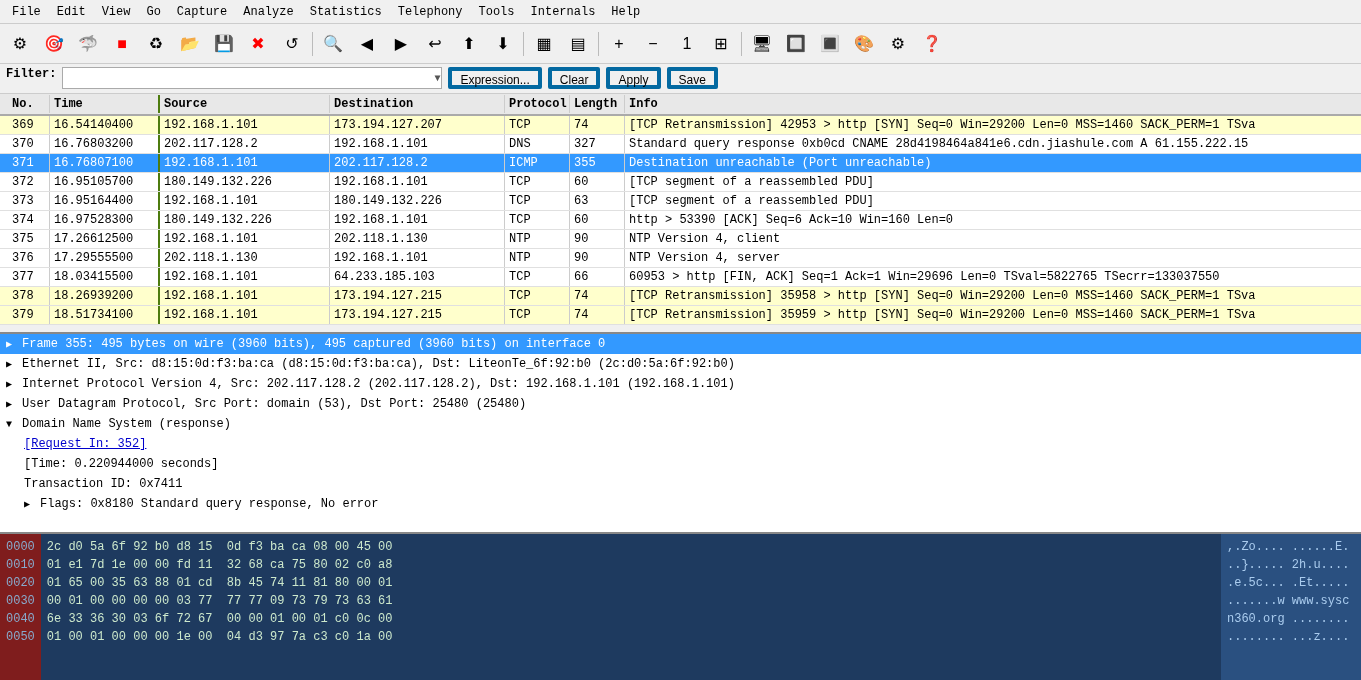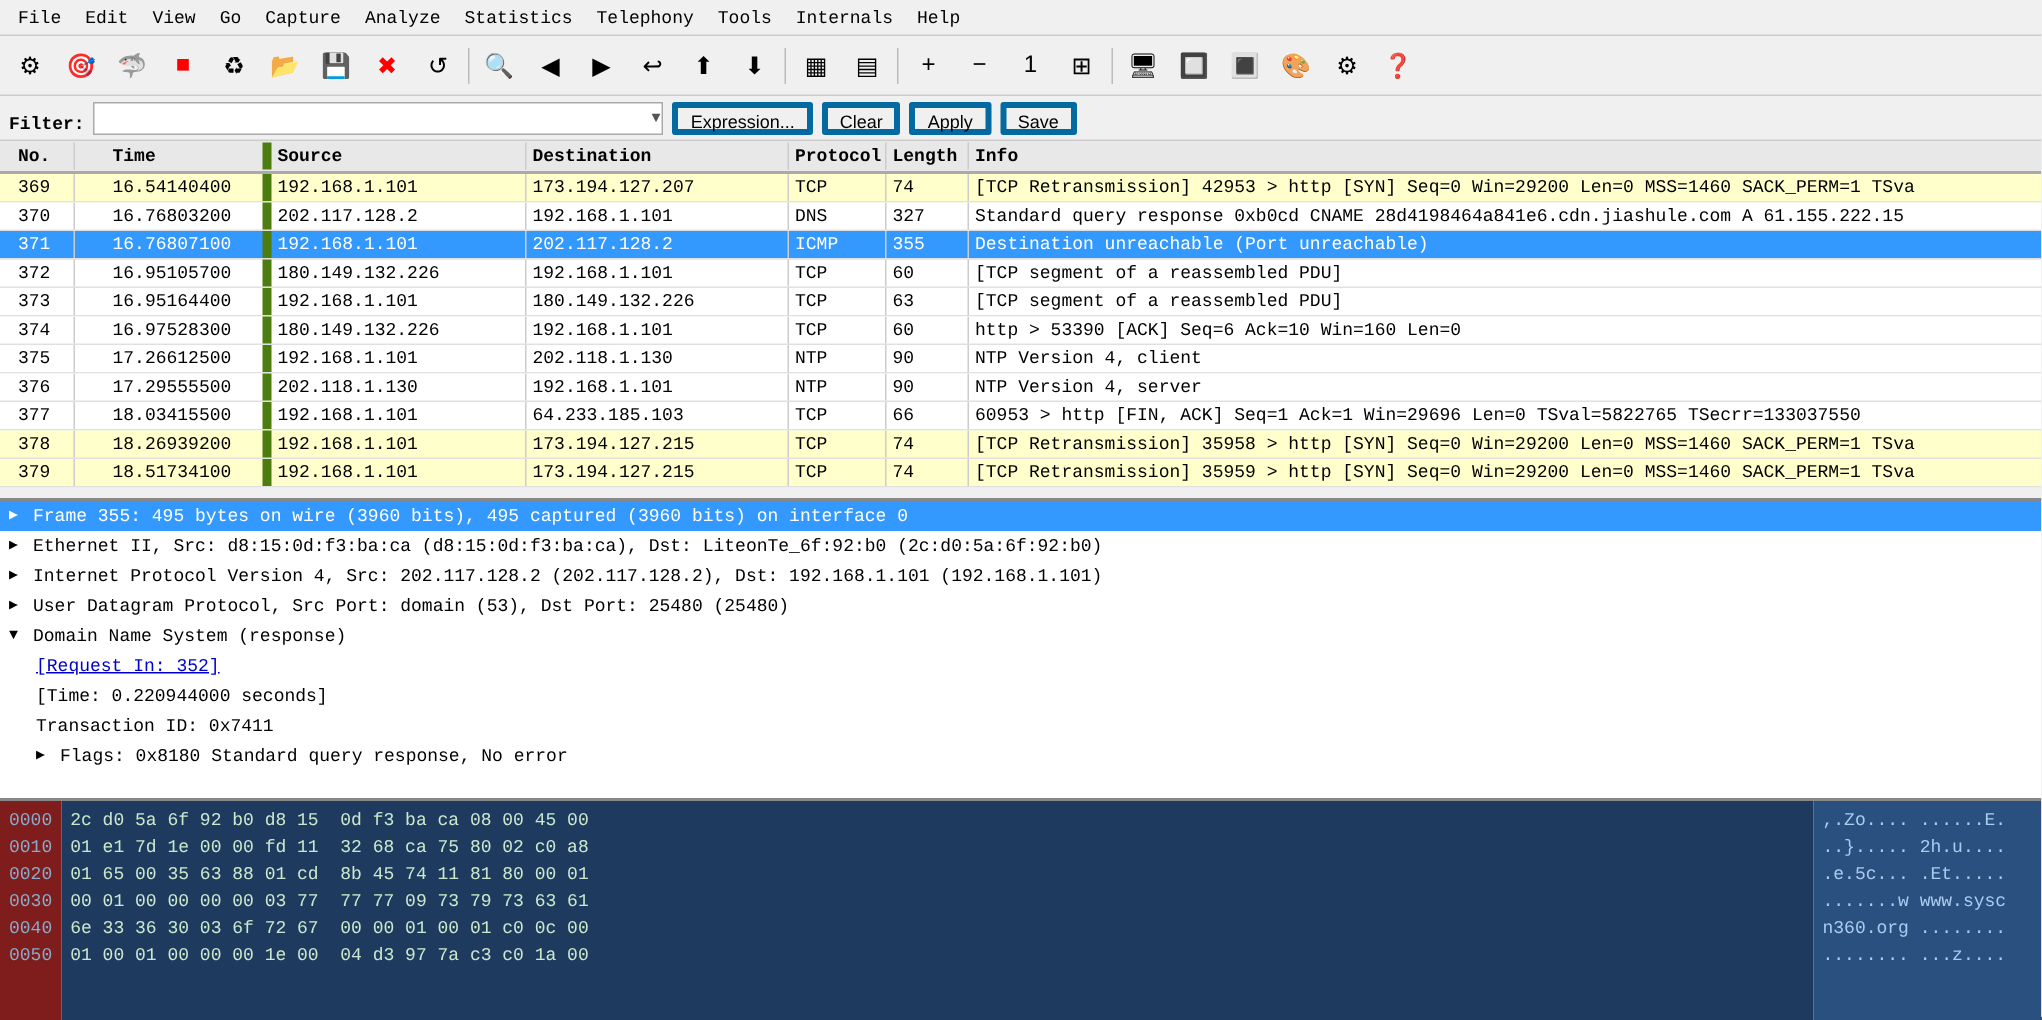--- a/index.html
+++ b/index.html
@@ -8,50 +8,50 @@
     
     .menubar { display: flex; align-items: center; background: #f0f0f0; padding: 2px 4px; border-bottom: 1px solid #ccc; height: 24px; }
     .menu-item { padding: 2px 8px; cursor: pointer; font-size: 12px; color: #000; }
     
     
     .toolbar { display: flex; align-items: center; background: #f0f0f0; padding: 2px 4px; border-bottom: 1px solid #ccc; height: 40px; gap: 2px; }
     .toolbar-btn { width: 32px; height: 32px; display: flex; align-items: center; justify-content: center; background: transparent; border: 1px solid transparent; cursor: pointer; font-size: 16px; border-radius: 2px; }
     .toolbar-sep { width: 1px; height: 24px; background: #bbb; margin: 0 2px; }
     
     
-    .filterbar { display: flex; align-items: flex-end; background: #f0f0f0; padding: 3px 6px; border-bottom: 1px solid #ccc; height: 30px; gap: 6px; }
+    .filterbar { display: flex; align-items: flex-start; background: #f0f0f0; padding: 3px 6px; border-bottom: 1px solid #ccc; height: 30px; gap: 6px; }
     .filter-label { font-size: 12px; font-weight: bold; color: #000; }
     .filter-input-wrap { position: relative; display: flex; align-items: center; }
     .filter-input { width: 380px; height: 22px; padding: 2px 24px 2px 6px; border: 1px solid #aaa; font-size: 12px; background: white; }
     .filter-dropdown-arrow { position: absolute; right: 2px; font-size: 10px; color: #555; }
     .filter-btn { padding: 2px 8px; height: 22px; font-size: 12px; border: 4px solid #0369a1; background: #f0f0f0; cursor: pointer; border-radius: 2px; }
     
     
     .packet-list { background: white; }
     .packet-header { display: flex; background: #e8e8e8; border-bottom: 2px solid #aaa; font-weight: bold; font-size: 12px; height: 22px; align-items: center; }
     .col-no { width: 50px; min-width: 50px; padding: 2px 12px; border-right: 1px solid #ccc; overflow: hidden; }
-    .col-time { width: 110px; min-width: 110px; padding: 2px 4px; border-right: 6px solid #4d7c0f; overflow: hidden; margin-left: 21px; }
+    .col-time { width: 110px; min-width: 110px; padding: 2px 4px; border-right: 2px solid #4d7c0f; overflow: hidden; }
     .col-src { width: 170px; min-width: 170px; padding: 2px 4px; border-right: 1px solid #ccc; overflow: hidden; }
     .col-dst { width: 175px; min-width: 175px; padding: 2px 4px; border-right: 1px solid #ccc; overflow: hidden; }
     .col-proto { width: 65px; min-width: 65px; padding: 2px 4px; border-right: 1px solid #ccc; overflow: hidden; }
     .col-len { width: 55px; min-width: 55px; padding: 2px 4px; border-right: 1px solid #ccc; overflow: hidden; }
     .col-info { flex: 1; padding: 2px 4px; overflow: hidden; white-space: nowrap; }
     
     .packet-row { display: flex; height: 19px; align-items: center; border-bottom: 1px solid #e0e0e0; font-size: 12px; cursor: pointer; }
     .packet-row.selected-blue { background: #3399ff; color: white; }
     .packet-row.selected-blue .col-no, .packet-row.selected-blue .col-time { color: white; }
     .packet-row.bg-yellow { background: #ffffcc; }
     .packet-row.bg-white { background: white; }
     .detail-row { padding: 1px 6px; display: flex; align-items: center; gap: 4px; height: 20px; }
     .detail-row.selected { background: #3399ff; color: white; }
     .detail-expand { font-size: 10px; cursor: pointer; width: 12px; }
     .detail-link { color: #0000cc; text-decoration: underline; cursor: pointer; }
     .hex-offsets { background: #7f1d1d; color: #88aacc; padding: 4px 6px; line-height: 18px; white-space: pre; }
     .hex-bytes { background: #1e3a5f; color: #cce8cc; padding: 4px 6px; line-height: 18px; white-space: pre; flex: 1; }
-    .hex-ascii { background: #2a5080; color: #aaccee; padding: 4px 6px; line-height: 18px; white-space: pre; width: 152px; }
+    .hex-ascii { background: #2a5080; color: #aaccee; padding: 4px 6px; line-height: 18px; white-space: pre; width: 140px; }
     
     .main-area { height: calc(680px - 24px - 40px - 30px); display: flex; flex-direction: column; }
     .packet-area { height: 240px; overflow-y: auto; overflow-x: hidden; border-bottom: 2px solid #888; }
     .detail-area { height: 200px; overflow-y: auto; border-bottom: 2px solid #888; background: white; }
     .hex-area { flex: 1; overflow: hidden; display: flex; flex-direction: column; }
     .hex-content { display: flex; flex: 1; }
   </style>
 </head>
 <body>
 

